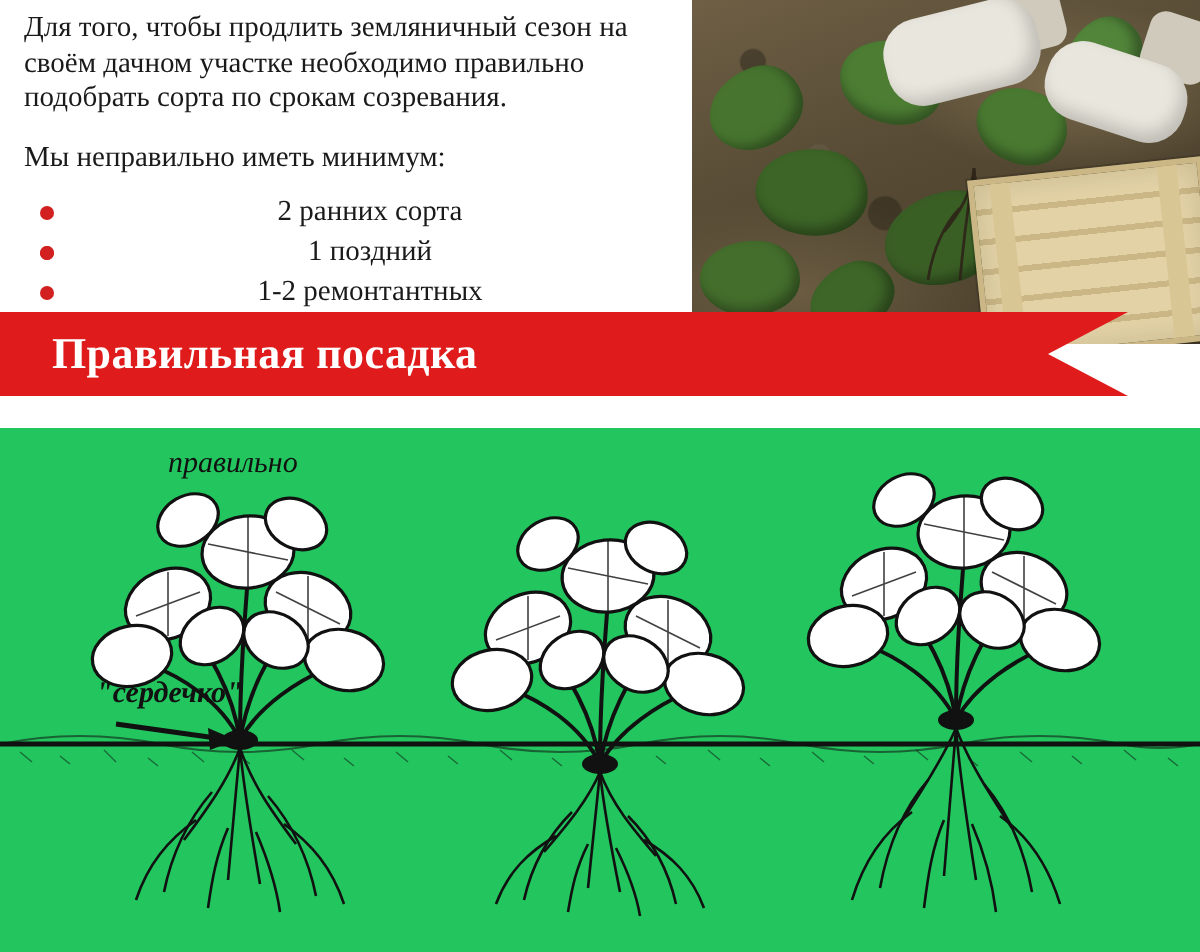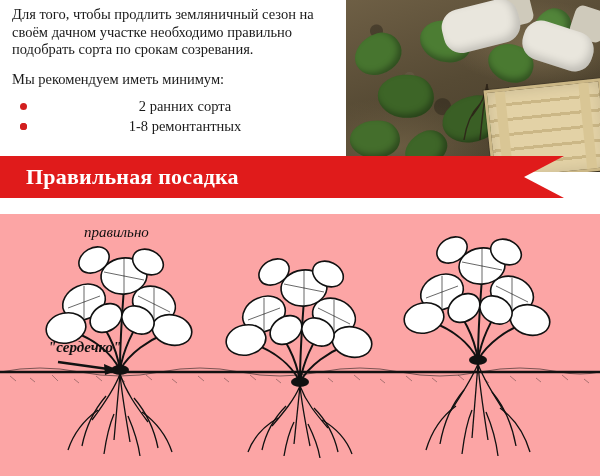--- a/index.html
+++ b/index.html
@@ -196,21 +196,21 @@
     font-family: "Liberation Serif", serif;
   }
 
   
   .diagram {
     position: absolute;
     left: 0;
     top: 214px;
     width: 600px;
     height: 262px;
-    background: #fca5a5;
+    background: #22c55e;
   }
   .diagram svg {
     display: block;
   }
   .label {
     position: absolute;
     font-style: italic;
     font-family: "Liberation Serif", serif;
     color: #111;
   }
@@ -218,32 +218,36 @@
   .label.heart     { left: 48px;  top: 125px; font-size: 15px; font-weight: bold; }
   .label.incorrect { left: 374px; top: 132px; font-size: 15px; }
 </style>
 </head>
 <body>
 
 <div class="top">
 
   <div class="intro">
     <p class="lead">Для того, чтобы продлить земляничный сезон на своём дачном участке необходимо правильно подобрать сорта по срокам созревания.</p>
-    <p>Мы рекомендуем иметь минимум:</p>
+    <p>Мы неправильно иметь минимум:</p>
     <ul>
       <li>
         <span class="bullet"></span>
         <span>2 ранних сорта</span>
       </li>
       <li>
         <span class="bullet"></span>
       </li>
       <li>
         <span class="bullet"></span>
-        <span>1-8 ремонтантных</span>
+        <span>1 поздний</span>
+      </li>
+      <li>
+        <span class="bullet"></span>
+        <span>1-2 ремонтантных</span>
       </li>
     </ul>
   </div>
 
   <div class="photo">
     <div class="soil"></div>
     <div class="leaf l1"></div>
     <div class="leaf l2"></div>
     <div class="leaf l3"></div>
     <div class="leaf l4"></div>

